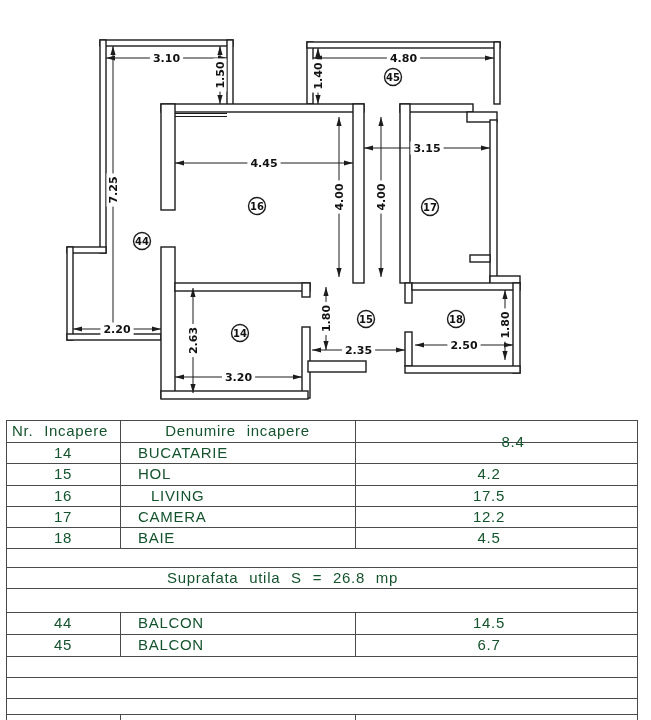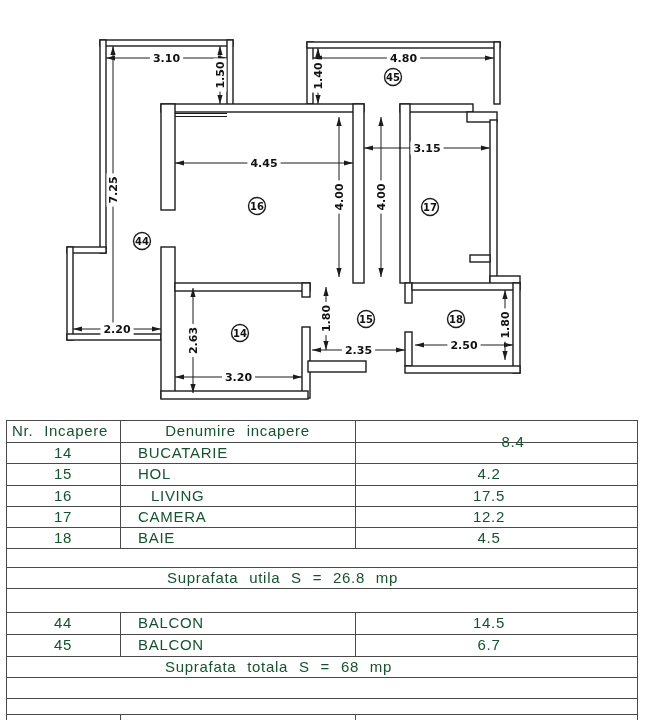--- a/index.html
+++ b/index.html
@@ -172,21 +172,20 @@
         <text x="366" y="322.5" class="roomtxt">15</text>
         <circle cx="456" cy="319" r="8.5" class="roomc"></circle>
         <text x="456" y="322.5" class="roomtxt">18</text>
       </g>
   </svg>
 
   <div id="table-layer">
     <div class="cell h1">Nr. Incapere</div>
     <div class="cell h2">Denumire incapere</div>
     <div class="cell s1">Suprafata utila S = 26.8 mp</div>
-    <div class="cell s2">Suprafata totala S = 68 mp</div>
   <div class="tline" style="left: 6px; top: 420px; width: 631px; height: 1px;"></div>
       <div class="tline" style="left: 6px; top: 442px; width: 631px; height: 1px;"></div>
       <div class="tline" style="left: 6px; top: 463px; width: 631px; height: 1px;"></div>
       <div class="tline" style="left: 6px; top: 485px; width: 631px; height: 1px;"></div>
       <div class="tline" style="left: 6px; top: 506px; width: 631px; height: 1px;"></div>
       <div class="tline" style="left: 6px; top: 527px; width: 631px; height: 1px;"></div>
       <div class="tline" style="left: 6px; top: 548px; width: 631px; height: 1px;"></div>
       <div class="tline" style="left: 6px; top: 567px; width: 631px; height: 1px;"></div>
       <div class="tline" style="left: 6px; top: 588px; width: 631px; height: 1px;"></div>
       <div class="tline" style="left: 6px; top: 612px; width: 631px; height: 1px;"></div>

